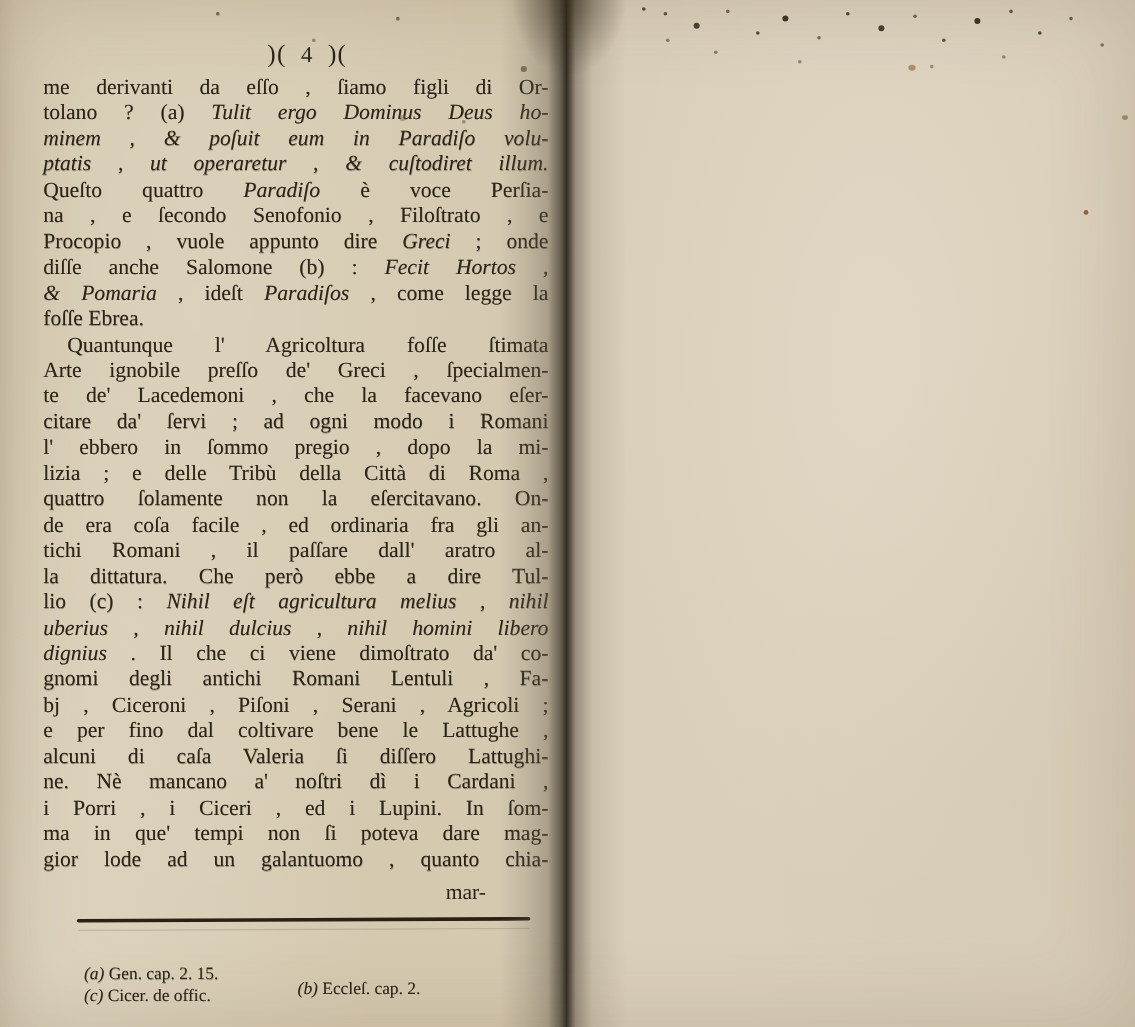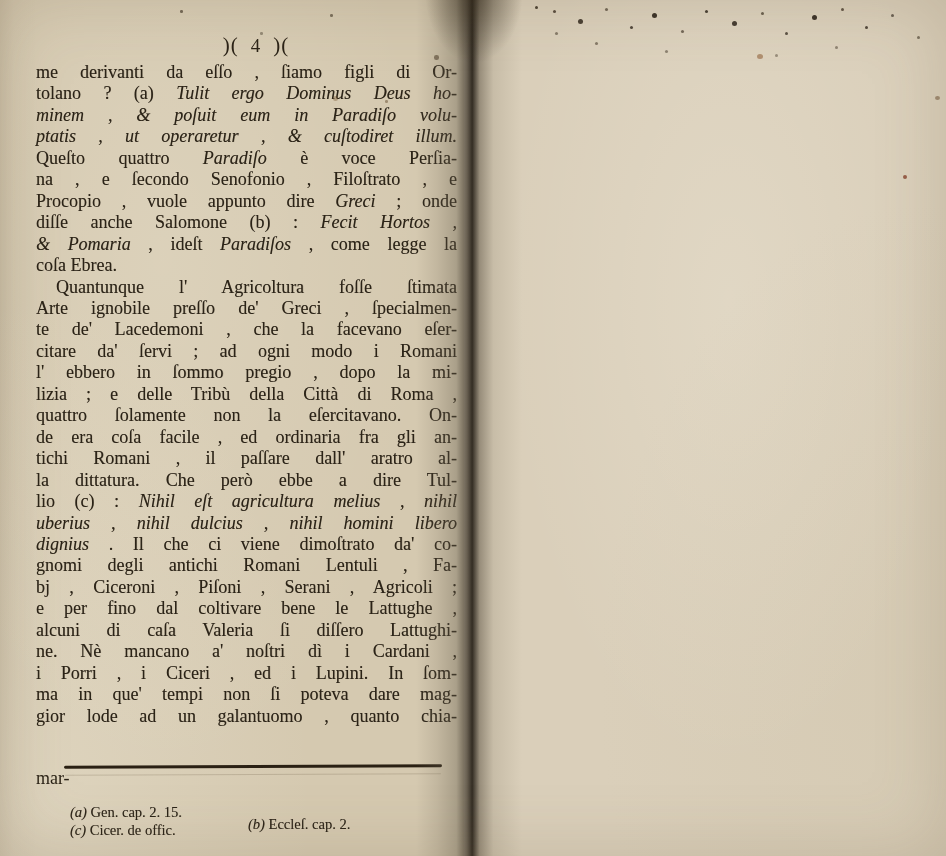--- a/index.html
+++ b/index.html
@@ -57,21 +57,21 @@
   
   .body-col{position:absolute;font-size:18px;line-height:21.45px;}
   #left-body{left:36px;top:62px;width:421px;}
   .tline{text-align:justify;text-align-last:justify;white-space:normal;
          text-shadow:0.3px 0.3px 0.5px rgba(43,35,24,0.35);}
   .tline.pend{text-align-last:left;}
   .tline.ind{text-indent:20px;}
   .it{font-style:italic;}
 
   
-  #left-catchline{position:absolute;left:36px;top:768px;width:421px;text-align:left;
+  #left-catchline{position:absolute;left:36px;top:733px;width:421px;text-align:right;
                   padding-right:52px;box-sizing:border-box;font-size:18px;}
 
   
   .rule{position:absolute;height:3px;background:#2a2013;border-radius:2px;}
   #left-rule{left:64px;top:765px;width:378px;transform:rotate(-0.25deg);
              box-shadow:0 8px 0 -1px rgba(70,56,36,0.18);}
 
   
   .footnotes{position:absolute;font-size:14.5px;line-height:17.5px;white-space:nowrap;
              text-shadow:0.3px 0.3px 0.4px rgba(43,35,24,0.3);margin-top:28px;}
@@ -113,21 +113,21 @@
     <div class="body-col" id="left-body">
         <div class="tline"><span>me derivanti da eſſo , ſiamo figli di Or-</span></div>
         <div class="tline"><span>tolano ? (a) </span><span class="it">Tulit ergo Dominus Deus ho-</span></div>
         <div class="tline"><span class="it">minem , &amp; poſuit eum in Paradiſo volu-</span></div>
         <div class="tline"><span class="it">ptatis , ut operaretur , &amp; cuſtodiret illum.</span></div>
         <div class="tline"><span>Queſto quattro </span><span class="it">Paradiſo</span><span> è voce Perſia-</span></div>
         <div class="tline"><span>na , e ſecondo Senofonio , Filoſtrato , e</span></div>
         <div class="tline"><span>Procopio , vuole appunto dire </span><span class="it">Greci</span><span> ; onde</span></div>
         <div class="tline"><span>diſſe anche Salomone (b) : </span><span class="it">Fecit Hortos ,</span></div>
         <div class="tline"><span class="it">&amp; Pomaria</span><span> , ideſt </span><span class="it">Paradiſos</span><span> , come legge la</span></div>
-        <div class="tline pend"><span>coſa Ebrea.</span></div>
+        <div class="tline pend"><span>foſſe Ebrea.</span></div>
         <div class="tline ind"><span>Quantunque l' Agricoltura foſſe ſtimata</span></div>
         <div class="tline"><span>Arte ignobile preſſo de' Greci , ſpecialmen-</span></div>
         <div class="tline"><span>te de' Lacedemoni , che la facevano eſer-</span></div>
         <div class="tline"><span>citare da' ſervi ; ad ogni modo i Romani</span></div>
         <div class="tline"><span>l' ebbero in ſommo pregio , dopo la mi-</span></div>
         <div class="tline"><span>lizia ; e delle Tribù della Città di Roma ,</span></div>
         <div class="tline"><span>quattro ſolamente non la eſercitavano. On-</span></div>
         <div class="tline"><span>de era coſa facile , ed ordinaria fra gli an-</span></div>
         <div class="tline"><span>tichi Romani , il paſſare dall' aratro al-</span></div>
         <div class="tline"><span>la dittatura. Che però ebbe a dire Tul-</span></div>

